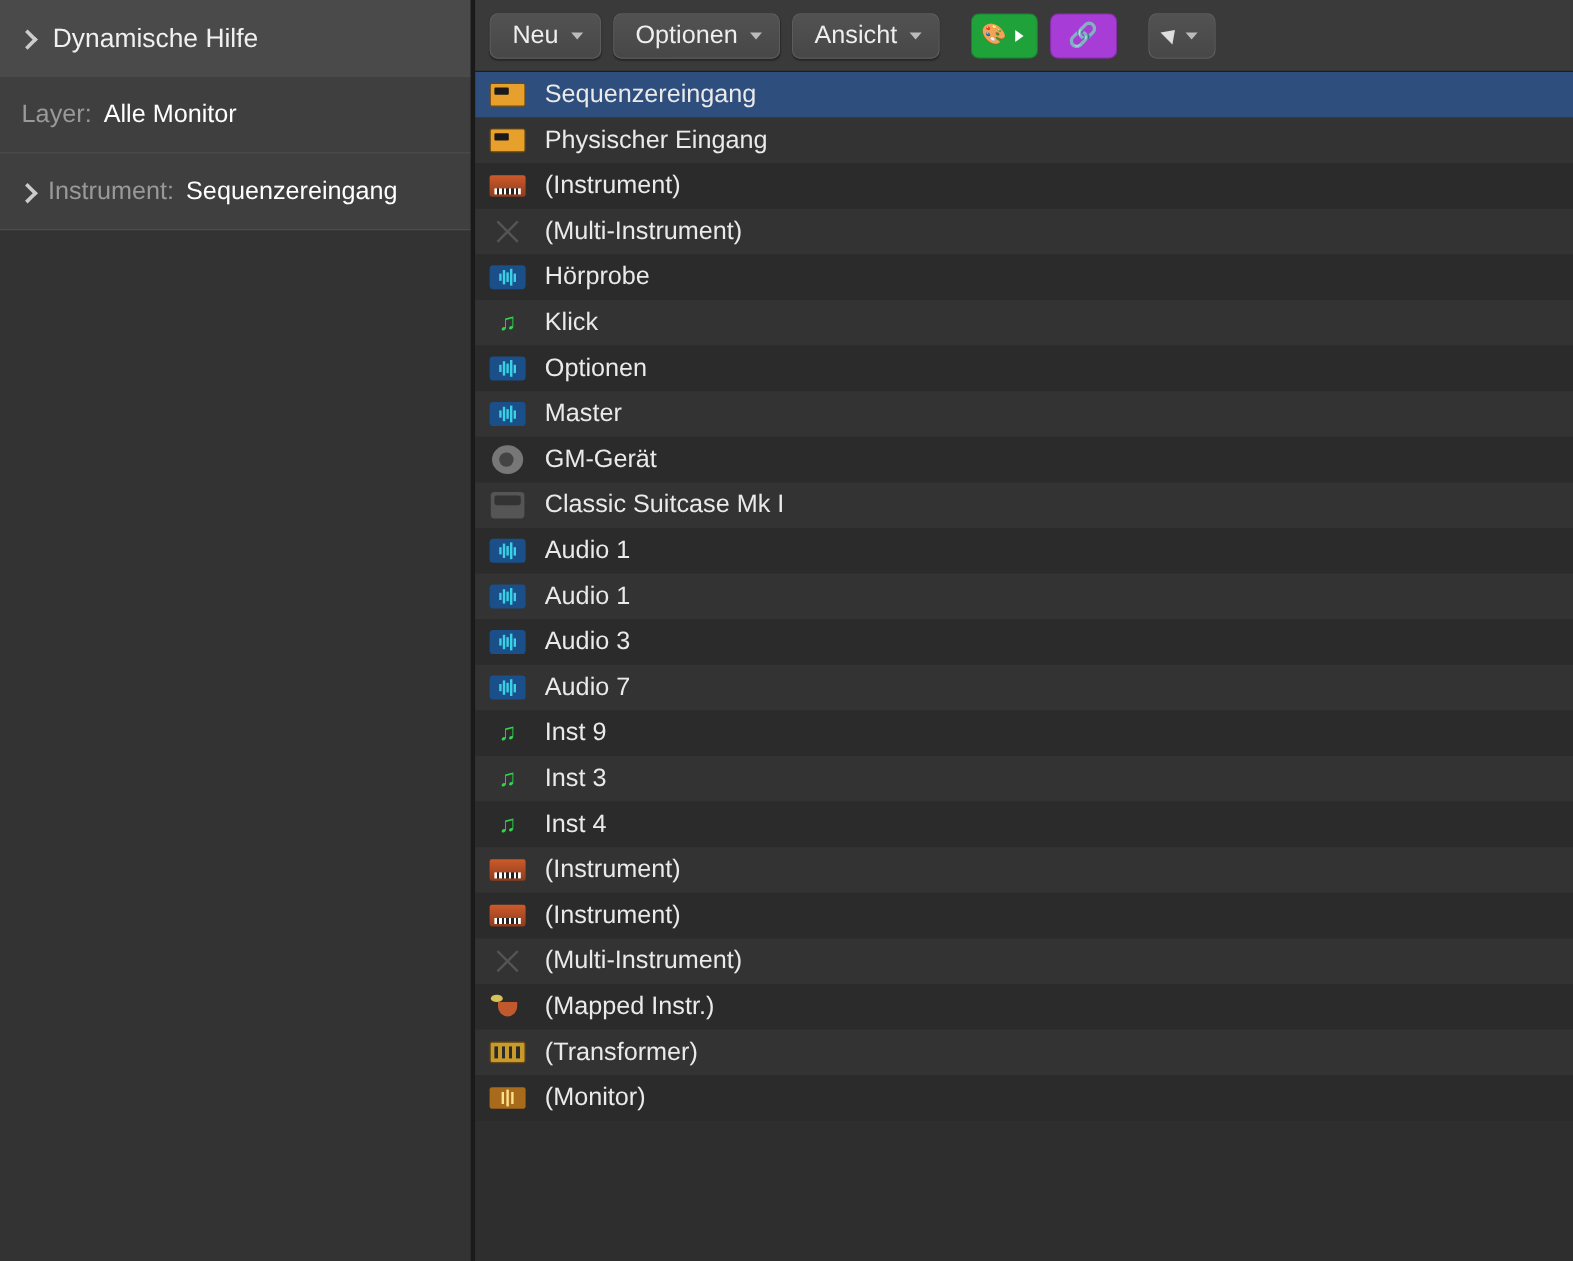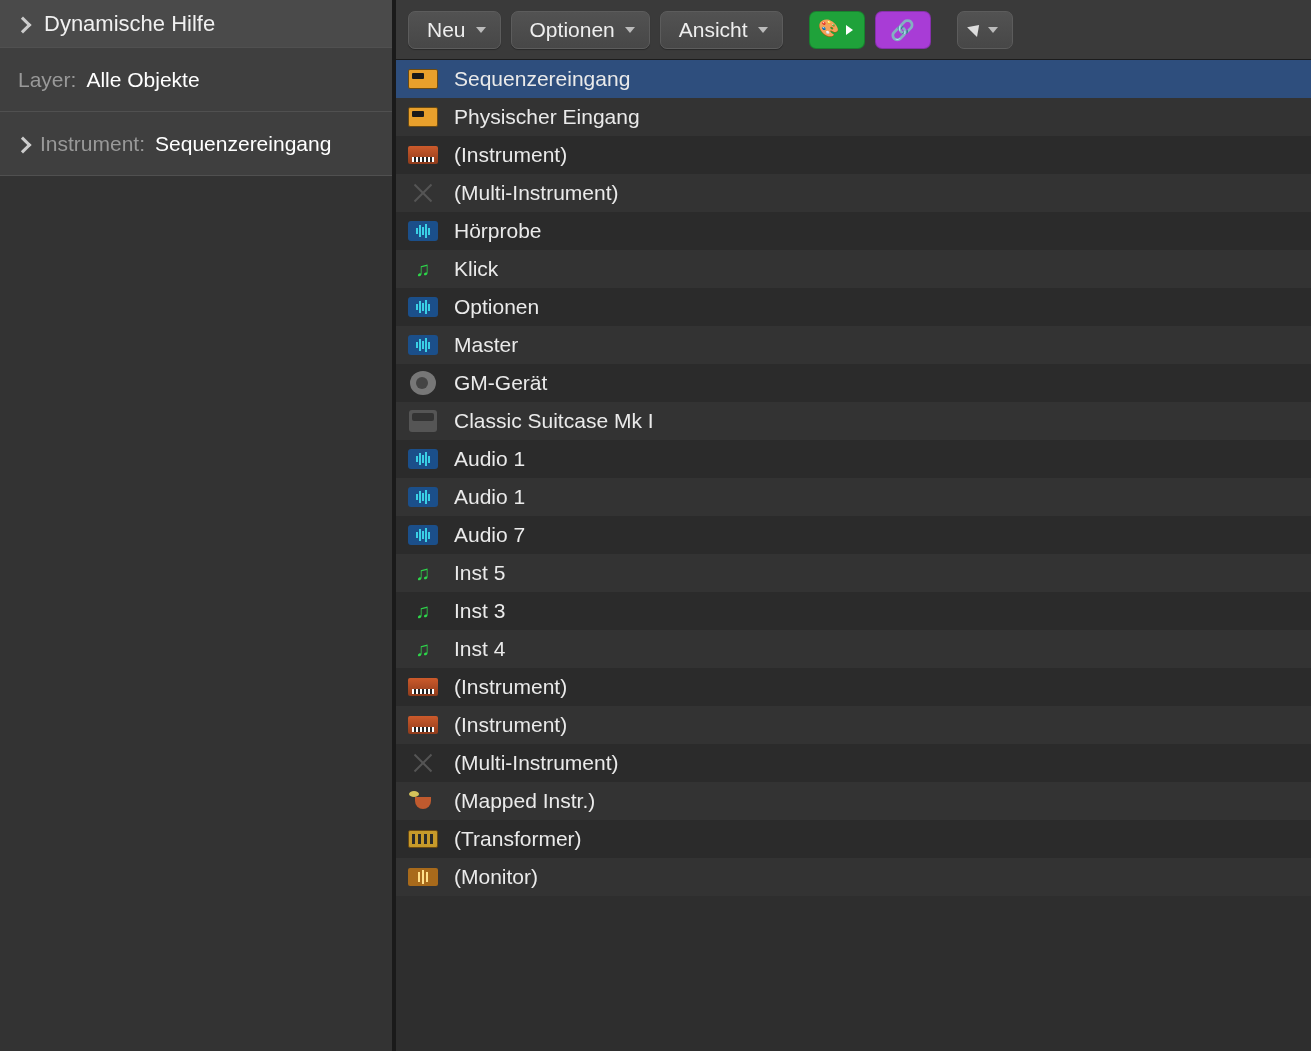--- a/index.html
+++ b/index.html
@@ -15,21 +15,21 @@
   .sidebar {
     width: 396px;
     background: #3a3a3a;
     border-right: 4px solid #1a1a1a;
     display: flex;
     flex-direction: column;
   }
   .sidebar-header {
     display: flex;
     align-items: center;
-    height: 48px;
+    height: 64px;
     padding: 0 18px;
     border-bottom: 1px solid #505050;
     background: #4a4a4a;
     gap: 14px;
   }
   .chevron {
     width: 12px; height: 12px;
     display: inline-block;
     position: relative;
   }
@@ -168,21 +168,21 @@
 </head>
 <body>
 
 <div class="sidebar">
   <div class="sidebar-header">
     <span class="chevron"></span>
     <span class="sidebar-header-label">Dynamische Hilfe</span>
   </div>
   <div class="sidebar-row">
     <span class="label">Layer:</span>
-    <span class="value">Alle Objekte</span>
+    <span class="value">Alle Monitor</span>
   </div>
   <div class="sidebar-row">
     <span class="chevron"></span>
     <span class="label">Instrument:</span>
     <span class="value">Sequenzereingang</span>
   </div>
   <div class="sidebar-body"></div>
 </div>
 
 <div class="main">
@@ -322,27 +322,39 @@
       <div class="list-row">
         <div class="icon-slot">
           <div class="ico-wave">
             <span style="height:6px"></span>
             <span style="height:12px"></span>
             <span style="height:8px"></span>
             <span style="height:14px"></span>
             <span style="height:7px"></span>
           </div>
         </div>
+        <div class="row-label">Audio 3</div>
+      </div>
+      <div class="list-row">
+        <div class="icon-slot">
+          <div class="ico-wave">
+            <span style="height:6px"></span>
+            <span style="height:12px"></span>
+            <span style="height:8px"></span>
+            <span style="height:14px"></span>
+            <span style="height:7px"></span>
+          </div>
+        </div>
         <div class="row-label">Audio 7</div>
       </div>
       <div class="list-row">
         <div class="icon-slot">
           <div class="ico-note green-note">♫</div>
         </div>
-        <div class="row-label">Inst 5</div>
+        <div class="row-label">Inst 9</div>
       </div>
       <div class="list-row">
         <div class="icon-slot">
           <div class="ico-note green-note">♫</div>
         </div>
         <div class="row-label">Inst 3</div>
       </div>
       <div class="list-row">
         <div class="icon-slot">
           <div class="ico-note green-note">♫</div>

